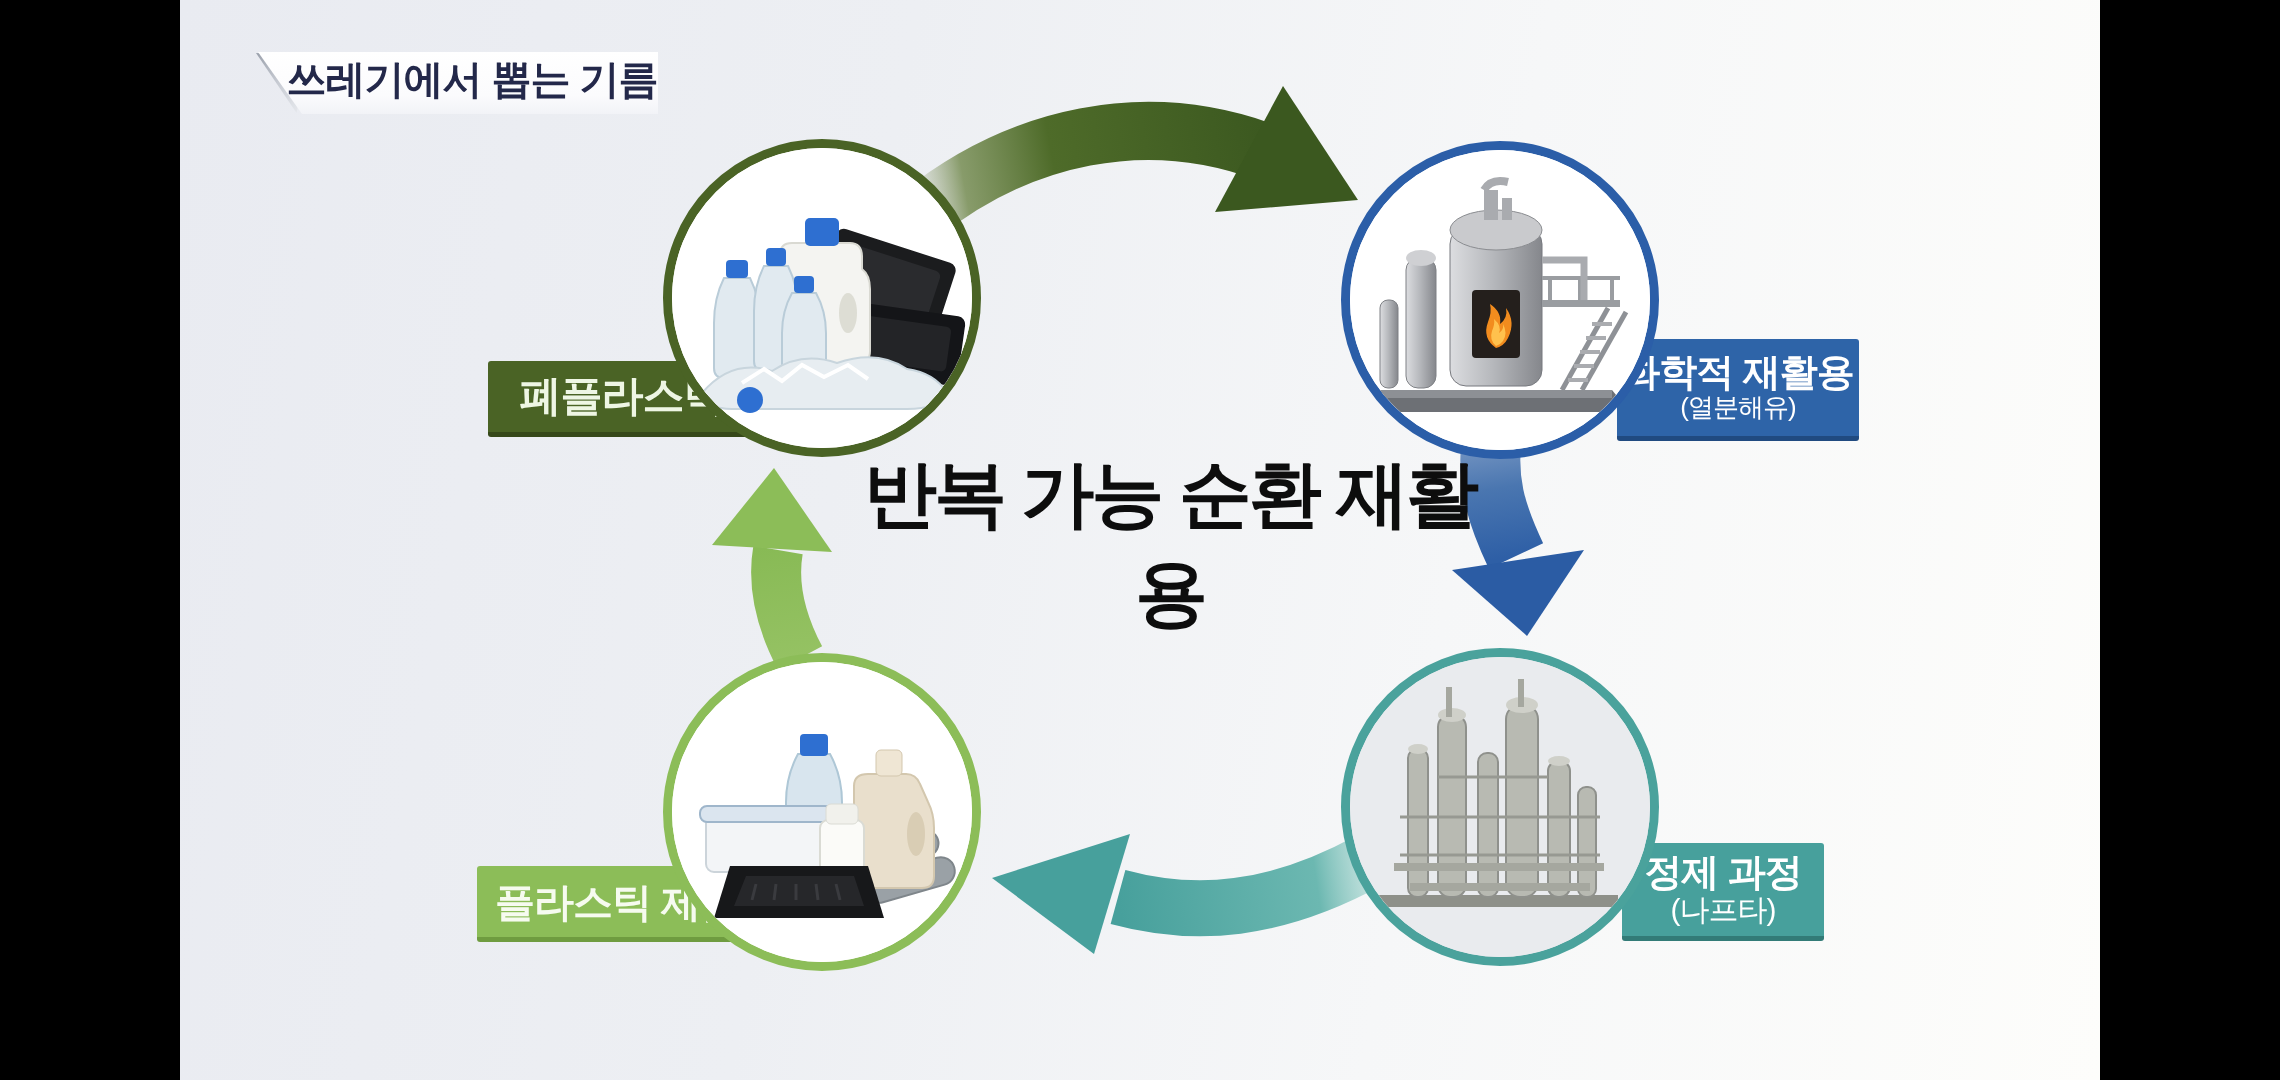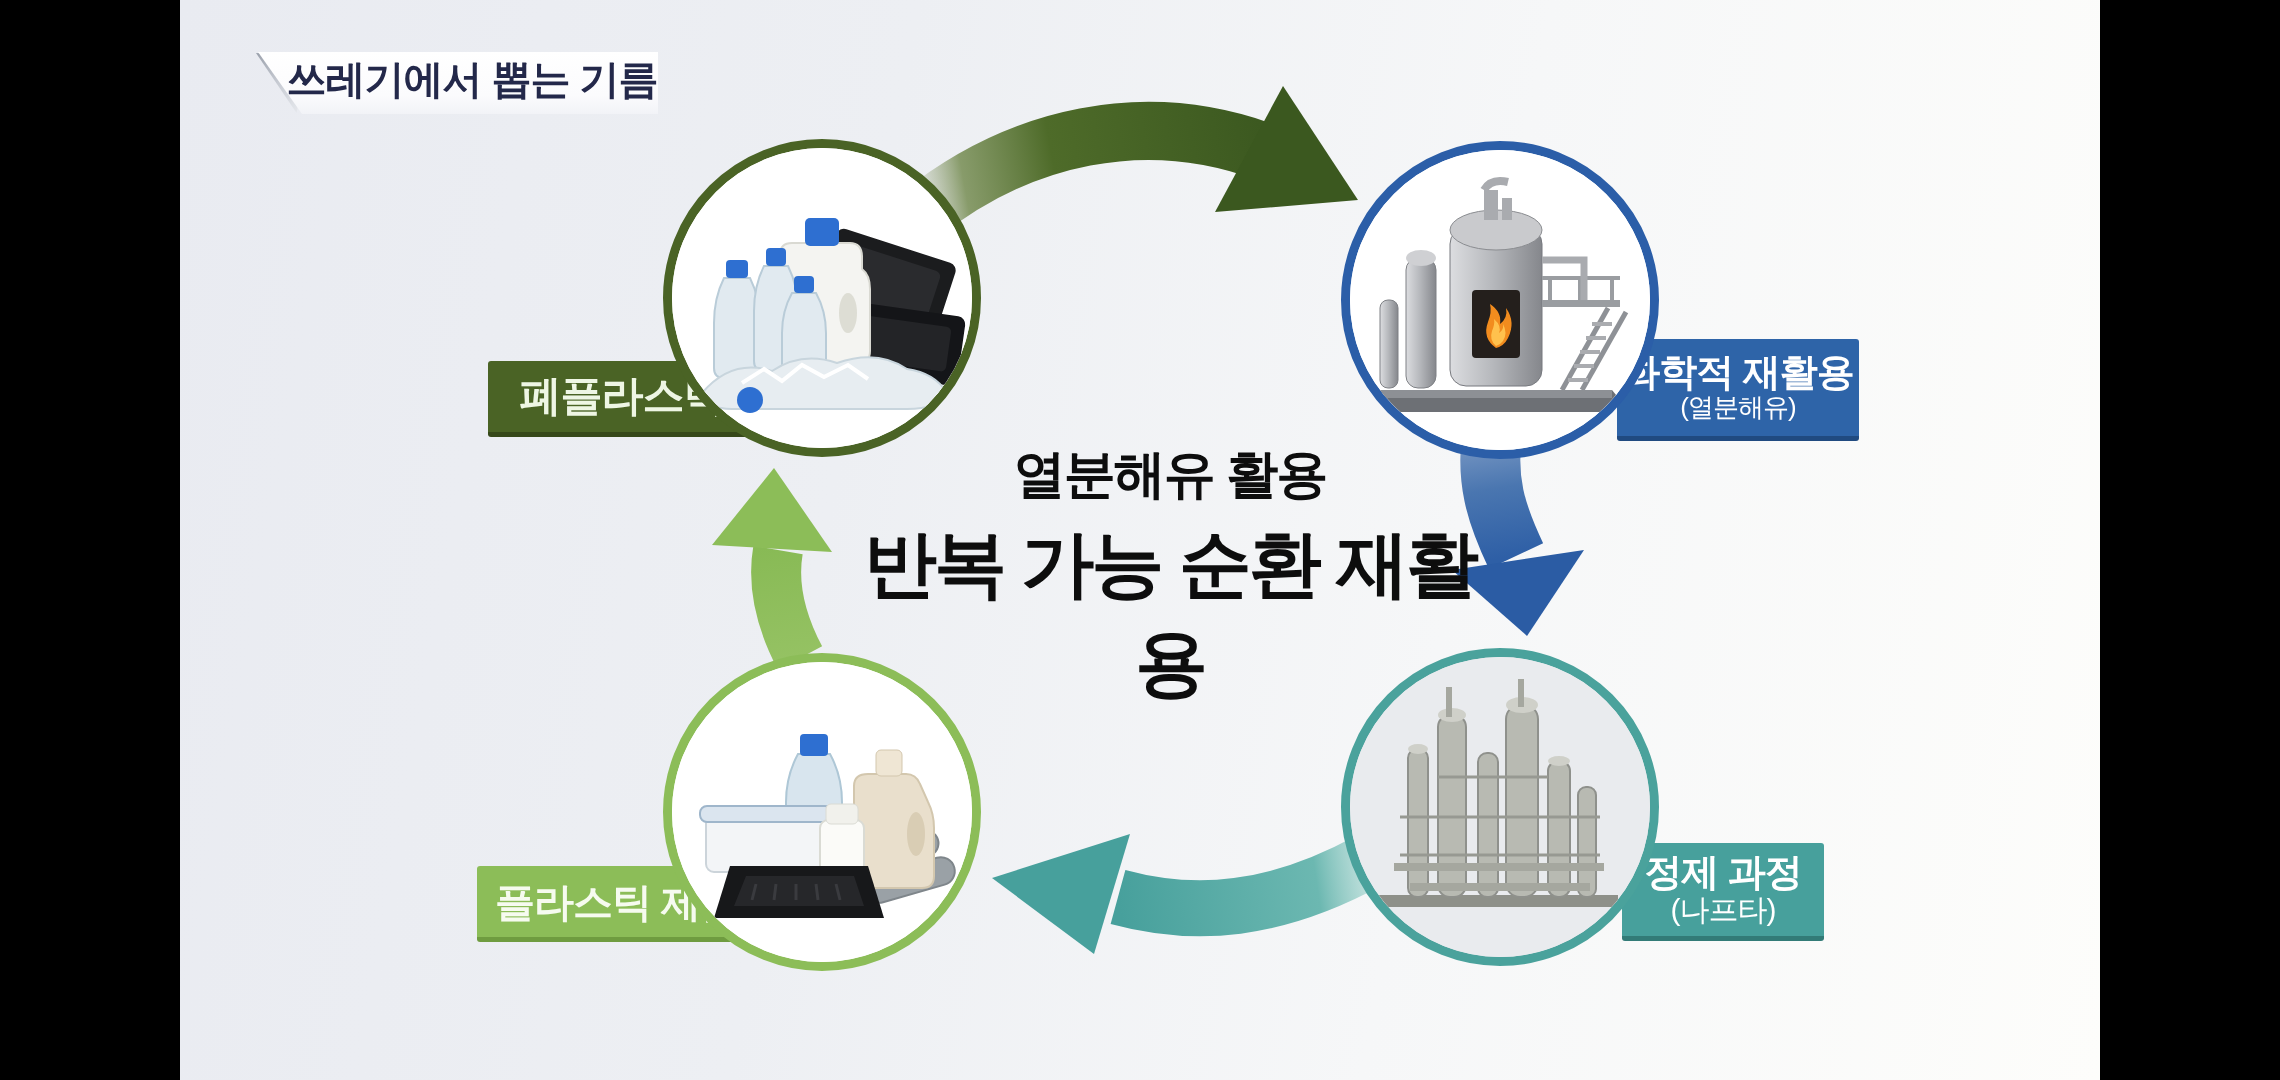--- a/index.html
+++ b/index.html
@@ -280,18 +280,17 @@
           <line x1="144" y1="222" x2="146" y2="238"></line>
           <line x1="164" y1="222" x2="168" y2="238"></line>
         </g>
       </svg>
     </div>
     <div class="nlabel b4">
       <div class="main">플라스틱 제품</div>
     </div>
 
     <div class="center-cap">
-      <div class="l1">열분해유 활용</div>
       <div class="l2">반복 가능 순환 재활용</div>
     </div>
 
   </div>
 </div>
 
 </body></html>

